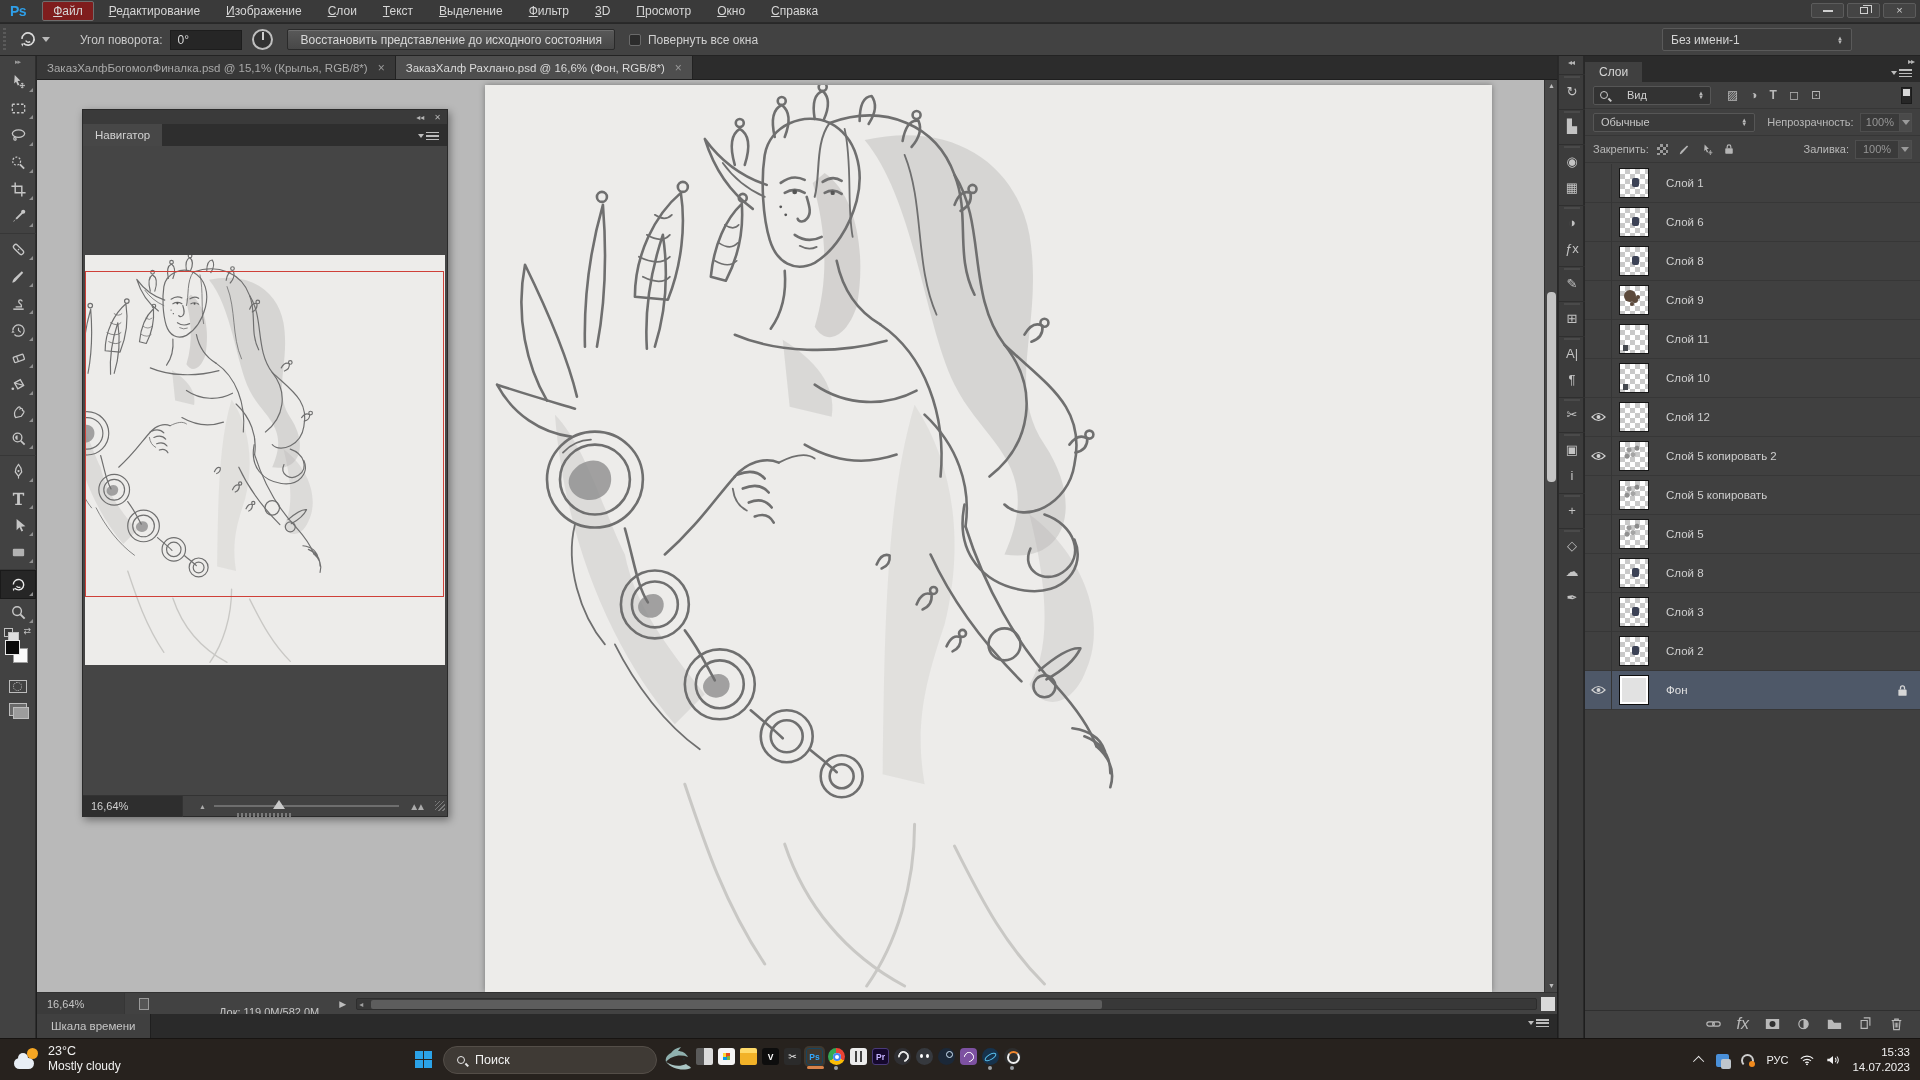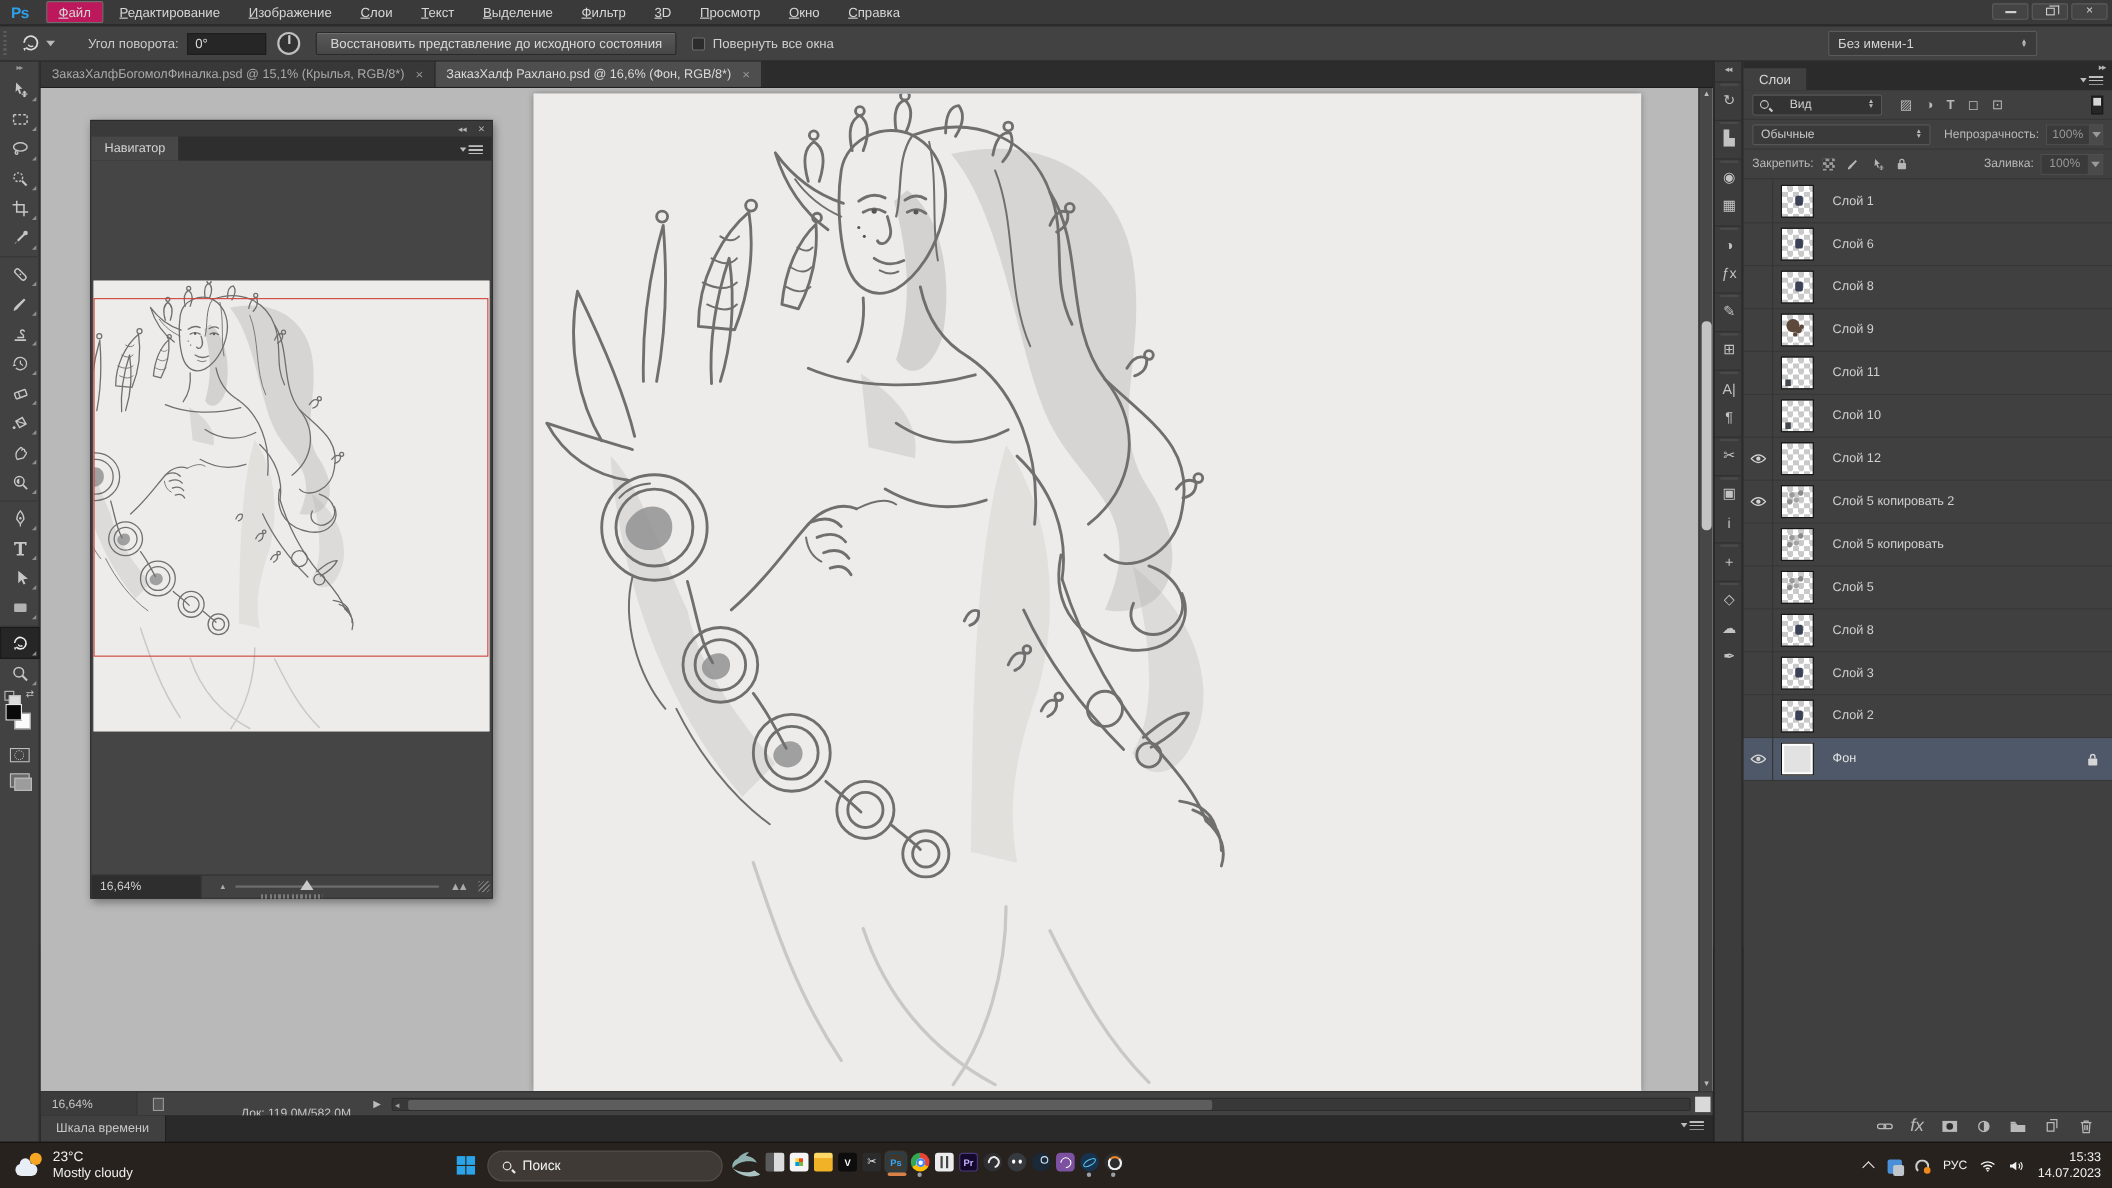--- a/index.html
+++ b/index.html
@@ -6,21 +6,21 @@
   html,body { width:1920px; height:1080px; overflow:hidden; background:#1e1e1e;
     font-family:"Liberation Sans","DejaVu Sans",sans-serif; }
   .screen { position:relative; width:1920px; height:860px; background:#282828; }
 
   
   .menubar { position:absolute; left:0; top:0; width:1920px; height:23px; background:#3a3a3a;
     display:flex; align-items:center; border-bottom:1px solid #2a2a2a; }
   .ps-logo { color:#2f9fe8; font-weight:bold; font-size:14px; margin:0 14px 0 10px; letter-spacing:-0.5px; }
   .menu-item { color:#d6d6d6; font-size:12px; padding:2px 10px; margin:0 2px; border:1px solid transparent; border-radius:2px; cursor:default; white-space:nowrap; }
   .menu-item::first-letter { text-decoration:underline; }
-  .menu-item.active { background:#be185d; border-color:#6e6e6e; }
+  .menu-item.active { background:#7f1d1d; border-color:#6e6e6e; }
   .win-controls { position:absolute; right:4px; top:3px; display:flex; gap:3px; }
   .win-btn { width:33px; height:15px; background:#444; border:1px solid #5c5c5c; border-radius:2px;
     display:flex; align-items:center; justify-content:center; color:#cfcfcf; font-size:11px; line-height:1; }
   .wb-min { width:10px; height:2px; background:#cfcfcf; }
   .wb-restore { width:8px; height:7px; border:1px solid #cfcfcf; position:relative; }
   .wb-restore::before { content:""; position:absolute; left:2px; top:-3px; width:8px; height:7px; border:1px solid #cfcfcf; border-left:none; border-bottom:none;}
 
   
   .optionsbar { position:absolute; left:0; top:24px; width:1920px; height:32px; background:#424242;
     border-bottom:1px solid #232323; display:flex; align-items:center; color:#cfcfcf; font-size:12px; }

